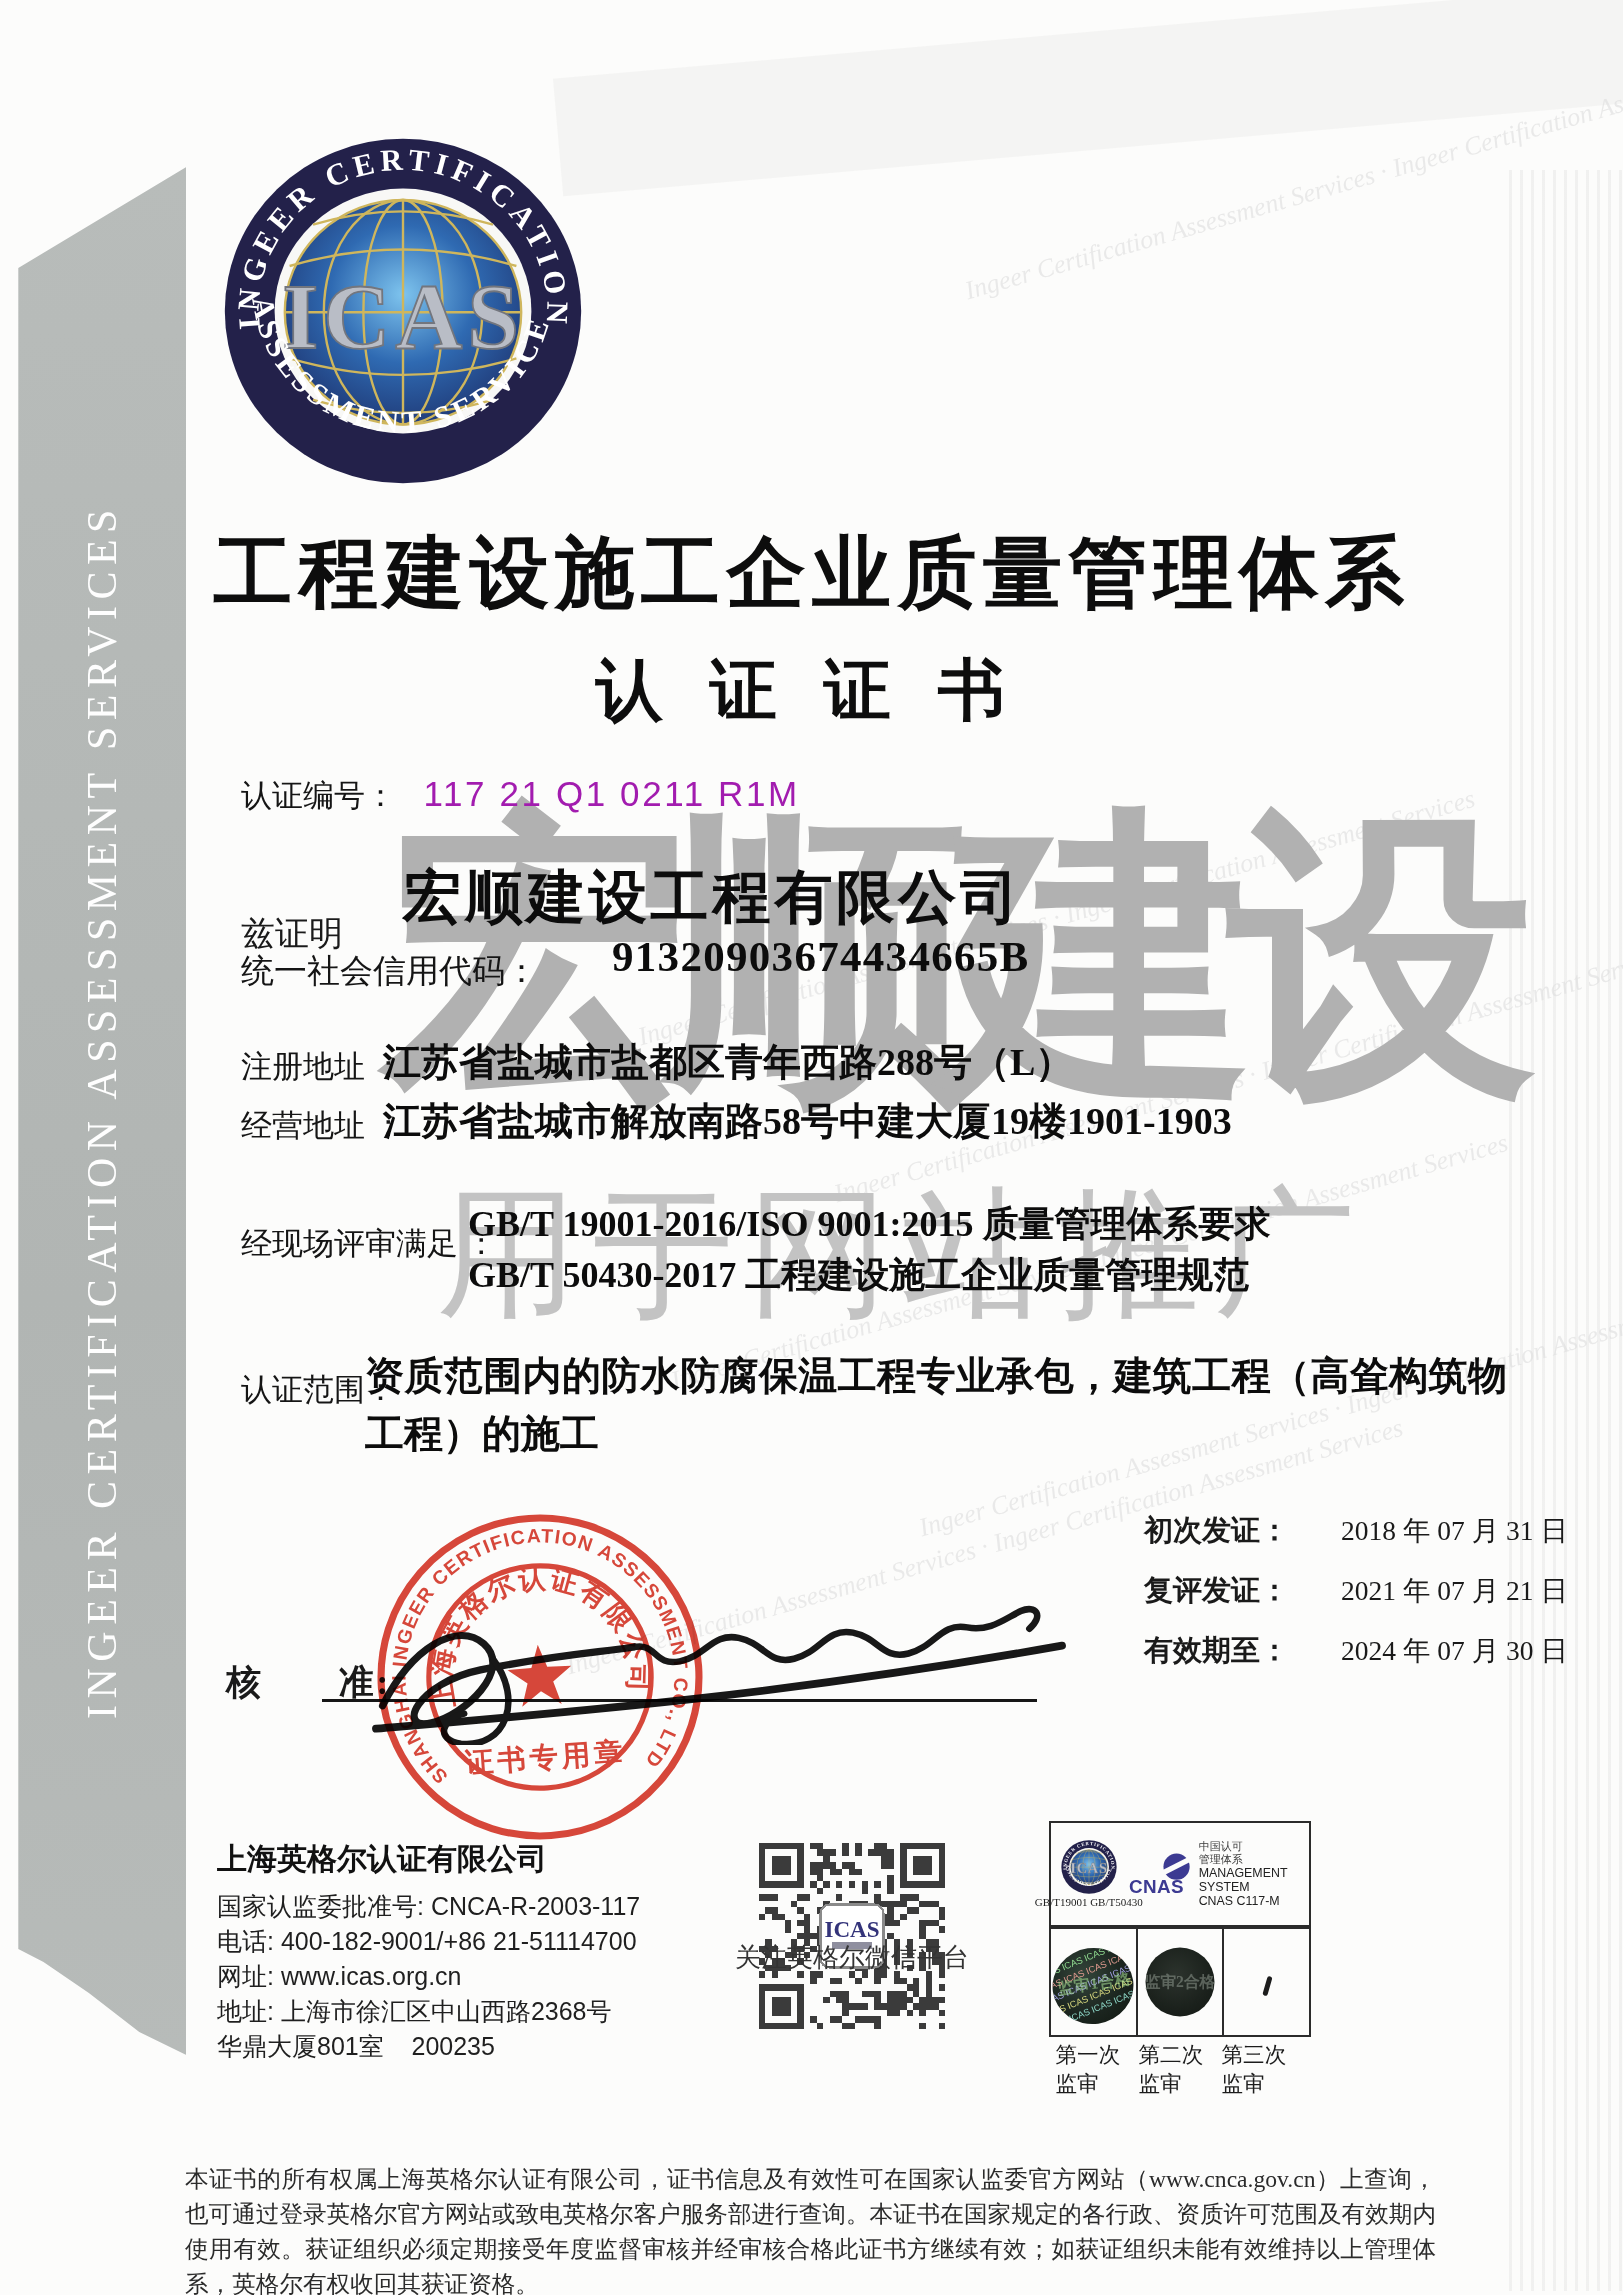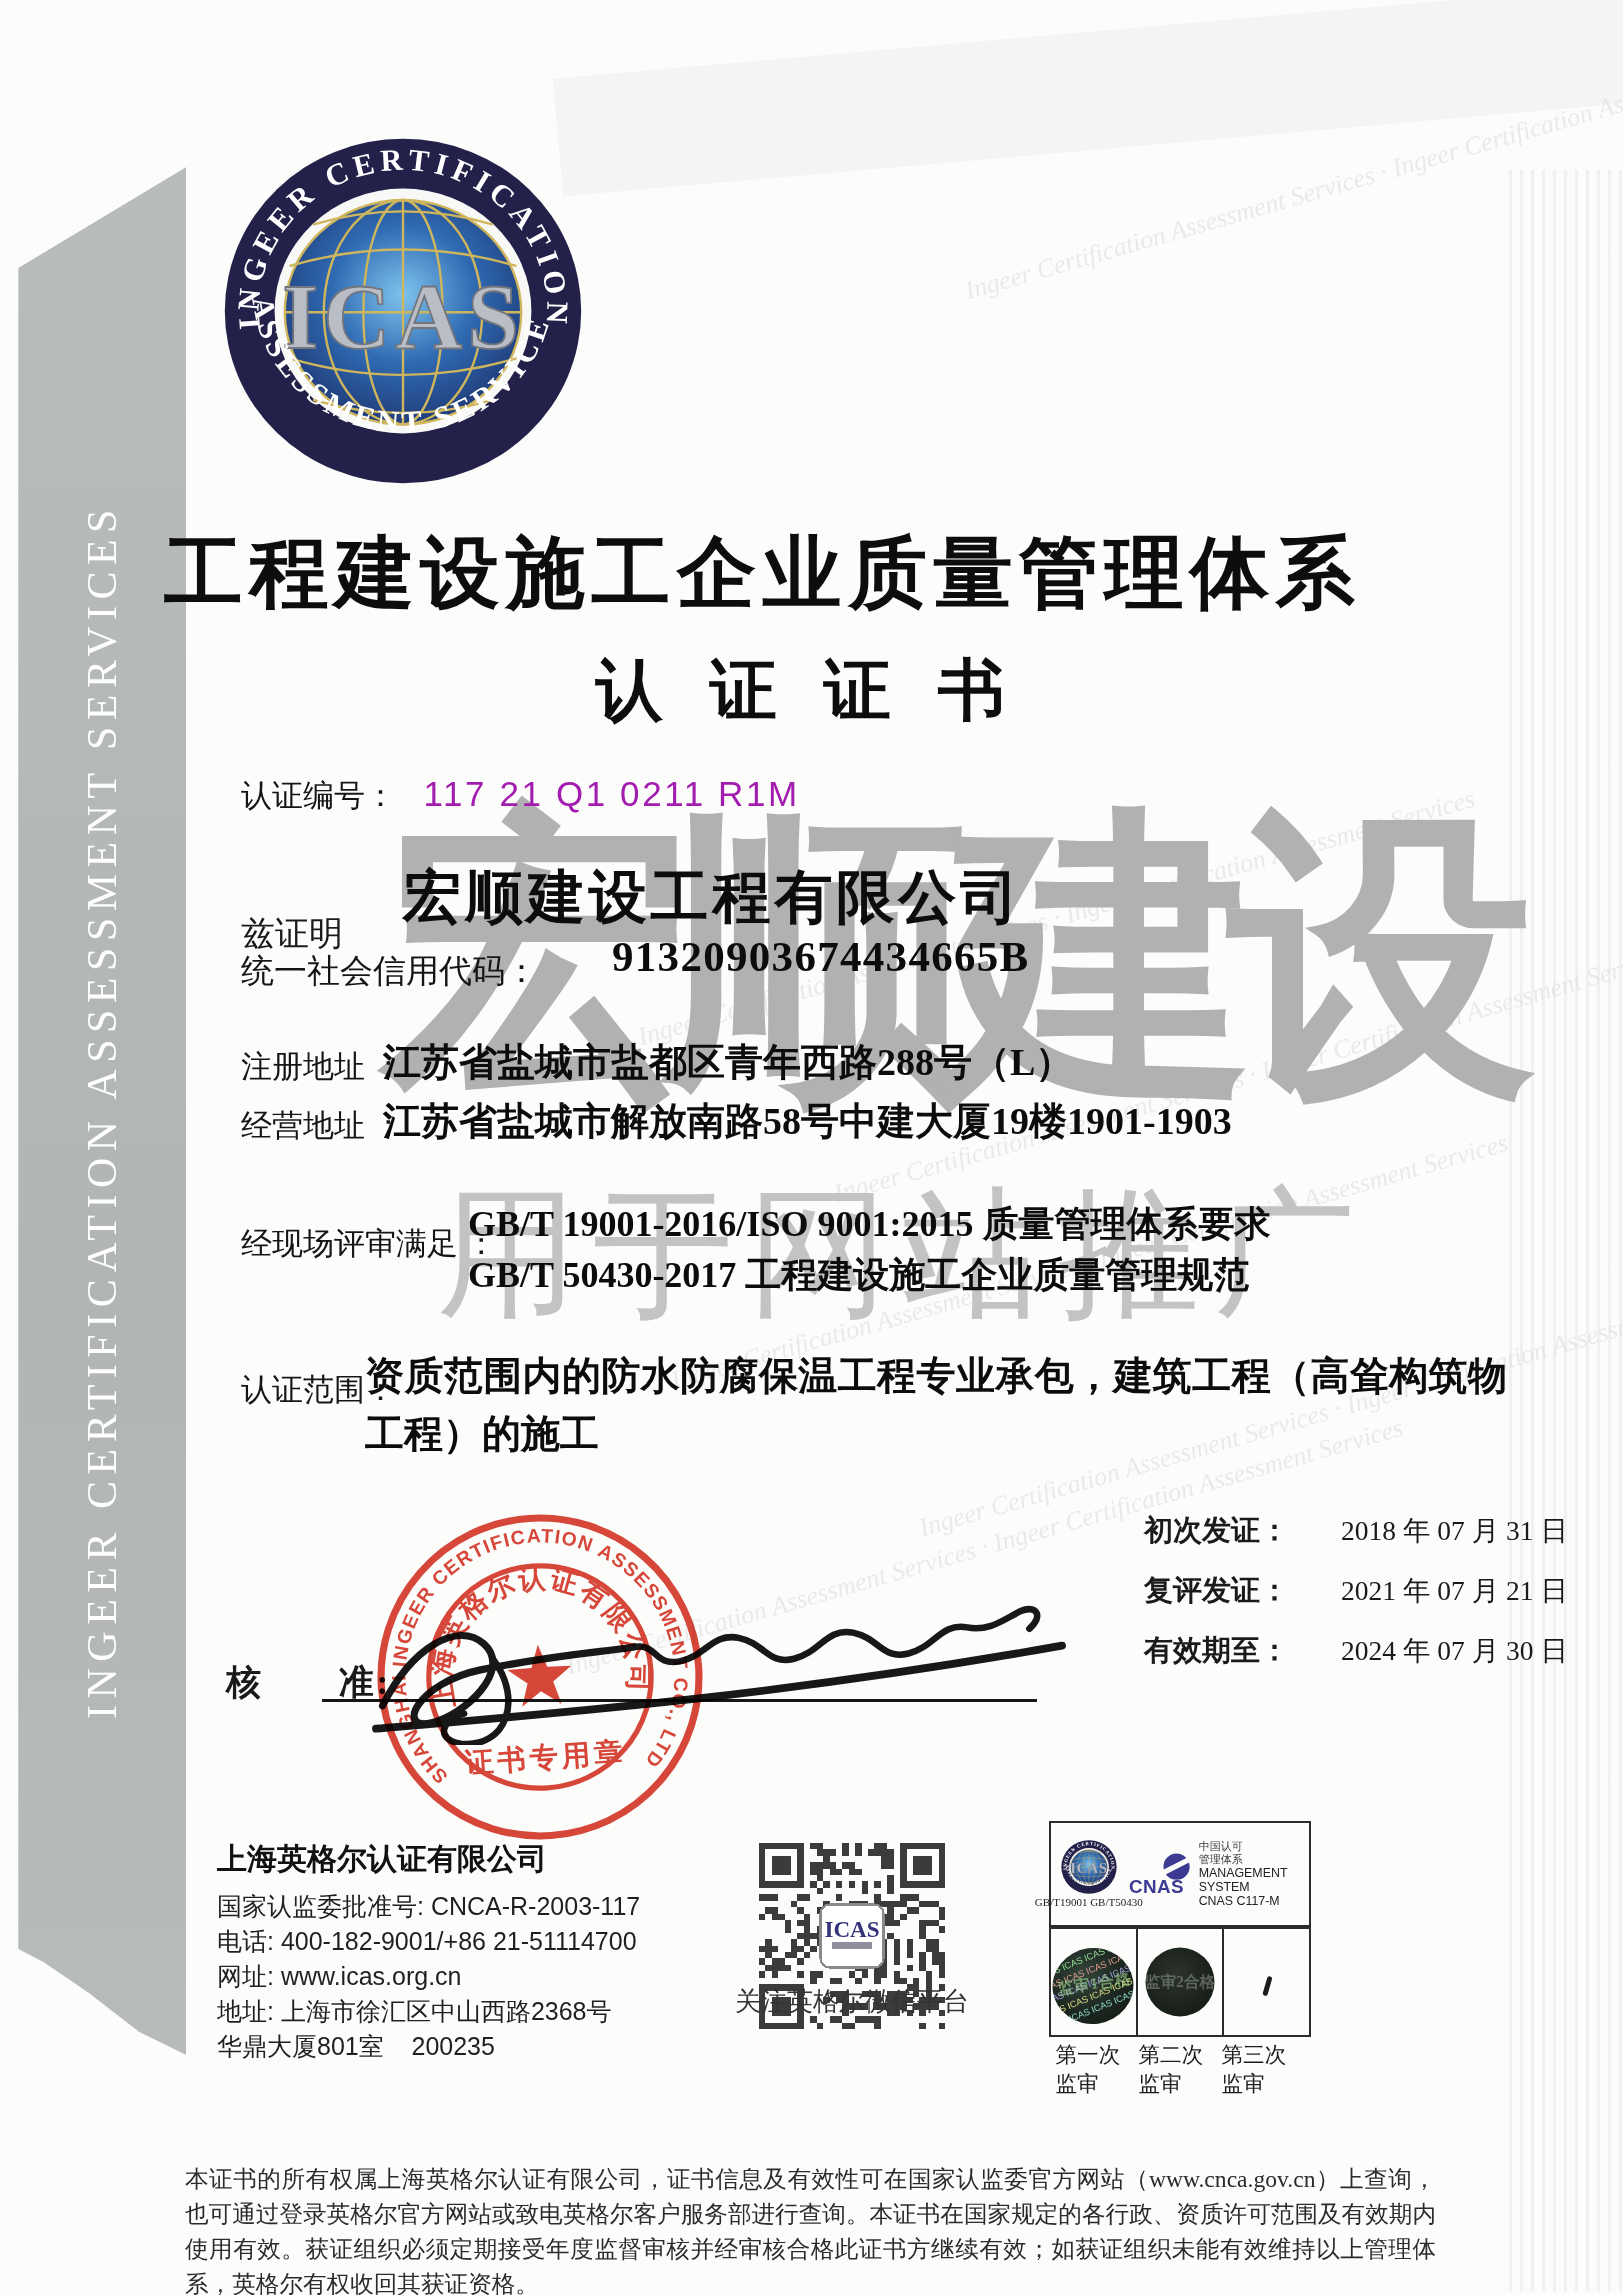--- a/index.html
+++ b/index.html
@@ -23,21 +23,21 @@
         writing-mode:vertical-rl;white-space:nowrap;color:#fefefe;font-size:42px;letter-spacing:6.5px;
         font-family:"Liberation Serif",serif;}
 
   
   .wm-big{left:383px;top:753px;z-index:1;font-size:308px;letter-spacing:-26px;font-weight:bold;
           font-family:"Liberation Sans",sans-serif;color:#b1b1b1;white-space:nowrap;}
   .wm-small{left:437px;top:1160px;z-index:1;font-size:141px;letter-spacing:14.4px;
           font-family:"Liberation Sans",sans-serif;color:#c3c3c3;white-space:nowrap;}
 
   .z3{z-index:3;}
-  .title1{left:164px;top:521px;width:1296px;text-align:left;font-size:79px;font-weight:bold;
+  .title1{left:164px;top:521px;width:1296px;text-align:center;font-size:79px;font-weight:bold;
           letter-spacing:6.5px;color:#0d0d0d;font-family:"Liberation Sans",sans-serif;white-space:nowrap;}
   .title2{left:164px;top:645px;width:1296px;text-align:center;font-size:67px;font-weight:bold;
           letter-spacing:47px;padding-left:23.6px;box-sizing:border-box;color:#0d0d0d;
           font-family:"Liberation Sans",sans-serif;white-space:nowrap;}
 
   .lbl{font-size:31px;color:#151515;}
   .certno-row{left:241px;top:774px;display:flex;align-items:baseline;text-align:center;}
   .certno-val{font-size:35px;letter-spacing:2.6px;margin-left:27.5px;color:#a21caf;
               font-family:"Liberation Sans",sans-serif;}
 
@@ -68,21 +68,21 @@
   .stamp{left:372px;top:1509px;width:336px;height:336px;z-index:5;transform:rotate(-4deg);
          mix-blend-mode:multiply;opacity:.93;}
   .signature{left:359px;top:1549px;width:720px;height:196px;z-index:6;mix-blend-mode:multiply;}
 
   .issuer-name{left:217px;top:1839px;font-size:30px;font-weight:bold;
                font-family:"Liberation Sans",sans-serif;color:#111;}
   .issuer-lines{left:217px;top:1889px;font-size:25px;line-height:35px;color:#1f1f1f;
                font-family:"Liberation Sans",sans-serif;white-space:pre;}
 
   .qr{left:759px;top:1843px;width:186px;height:186px;}
-  .qr-caption{left:734px;top:1984px;width:236px;text-align:center;font-size:26px;color:#333;}
+  .qr-caption{left:734px;top:1940px;width:236px;text-align:center;font-size:26px;color:#333;}
 
   .logo-box{left:1049px;top:1821px;width:262px;height:106px;border:2px solid #2b2b2b;
             box-sizing:border-box;display:flex;align-items:center;padding:2.6px 1.3px;gap:3.9px;background:#fcfcfb;}
   .mini-emblem-wrap{display:flex;flex-direction:column;align-items:center;width:73px;}
   .mini-caption{font-size:11px;color:#222;white-space:nowrap;margin-top:1.3px;}
   .cnas-txt{font-size:11px;line-height:13.7px;color:#3a3a3a;font-family:"Liberation Sans",sans-serif;}
   .cnas-txt .en{font-size:12.4px;color:#222;}
 
   .audit-table{left:1049px;top:1927px;width:262px;height:110px;border:2px solid #2b2b2b;
                box-sizing:border-box;display:flex;background:#fcfcfb;}

